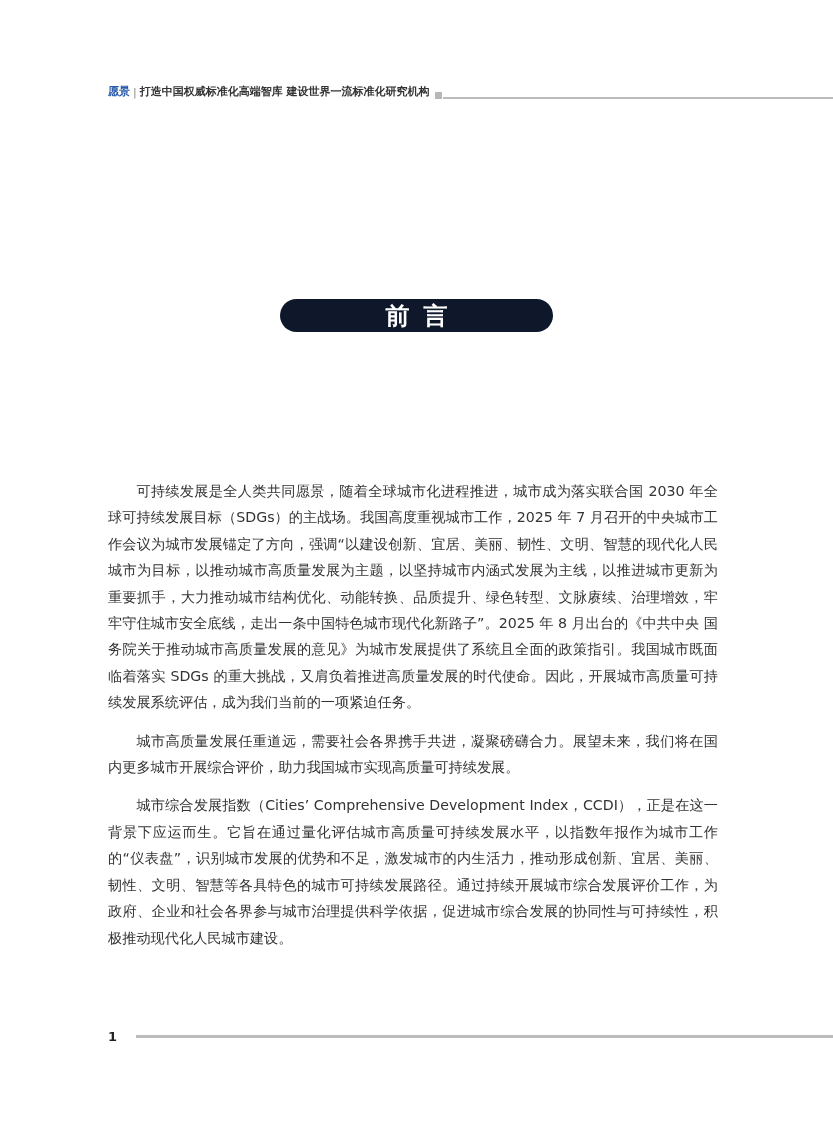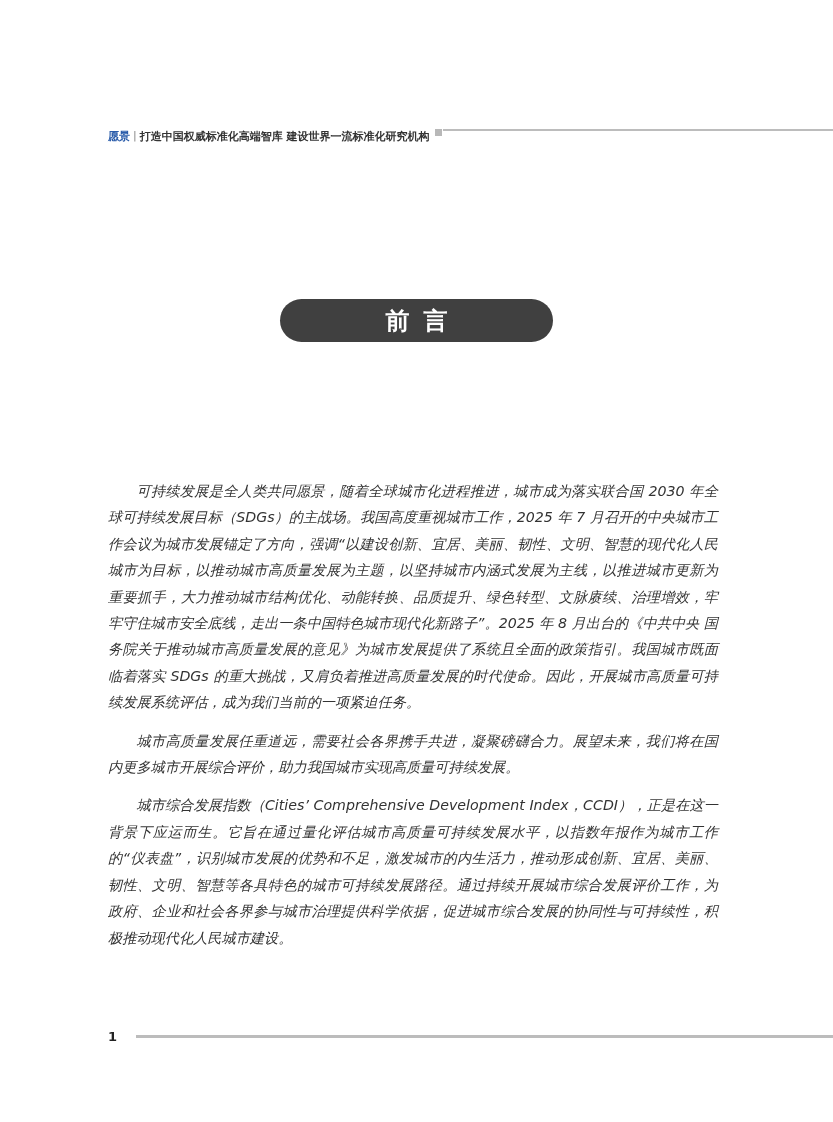--- a/index.html
+++ b/index.html
@@ -1,28 +1,28 @@
 <!DOCTYPE html>
 <html><head>
 <meta charset="utf-8">
 <style>
   html, body { margin: 0; padding: 0; background: #ffffff; }
   body { width: 833px; height: 1122px; position: relative; overflow: hidden;
          font-family: "DejaVu Sans", "Liberation Sans", sans-serif; color: #2b2b2b; }
-  .header { position: absolute; left: 108px; top: 84px; display: flex; align-items: flex-start; width: 725px; margin-top: 45px; }
+  .header { position: absolute; left: 108px; top: 84px; display: flex; align-items: flex-end; width: 725px; }
   .header .vision { color: #2a5caa; font-weight: bold; font-size: 11px; }
   .header .sep { color: #888; font-size: 11px; margin: 0 3px; }
   .header .slogan { color: #333; font-weight: bold; font-size: 11px; white-space: nowrap; }
   .header .sq { width: 7px; height: 7px; background: #b8b8b8; margin-left: 5px; flex: none; }
   .header .line { flex: 1; height: 2px; background: #bcbcbc; margin-left: 1px; }
-  .title-pill { position: absolute; left: 280px; top: 299px; width: 273px; height: 43px;
-                background: #404040; border-radius: 22px; display: flex; align-items: center; justify-content: center; }
+  .title-pill { position: absolute; left: 280px; top: 299px; width: 273px; height: 33px;
+                background: #0f172a; border-radius: 22px; display: flex; align-items: center; justify-content: center; }
   .title-pill span { color: #fff; font-weight: bold; font-size: 24px; letter-spacing: 14px; margin-right: -14px; }
   .body-text { position: absolute; left: 108px; top: 478px; width: 618px; font-size: 14.2px; line-height: 26.4px; color: #333; }
-  .body-text p { margin: 0 8px 12px 0; text-indent: 2em; text-align: justify; font-style: italic; }
+  .body-text p { margin: 0 8px 12px 0; text-indent: 2em; text-align: justify; }
   .footer { position: absolute; left: 108px; top: 1029px; width: 725px; display: flex; align-items: center; }
   .footer .num { font-weight: bold; font-size: 13px; color: #222; width: 28px; }
   .footer .line { flex: 1; height: 3px; background: #bcbcbc; }
 </style>
 </head>
 <body>
 
 <div class="header">
   <span class="vision">愿景</span>
   <span class="sep">|</span>

